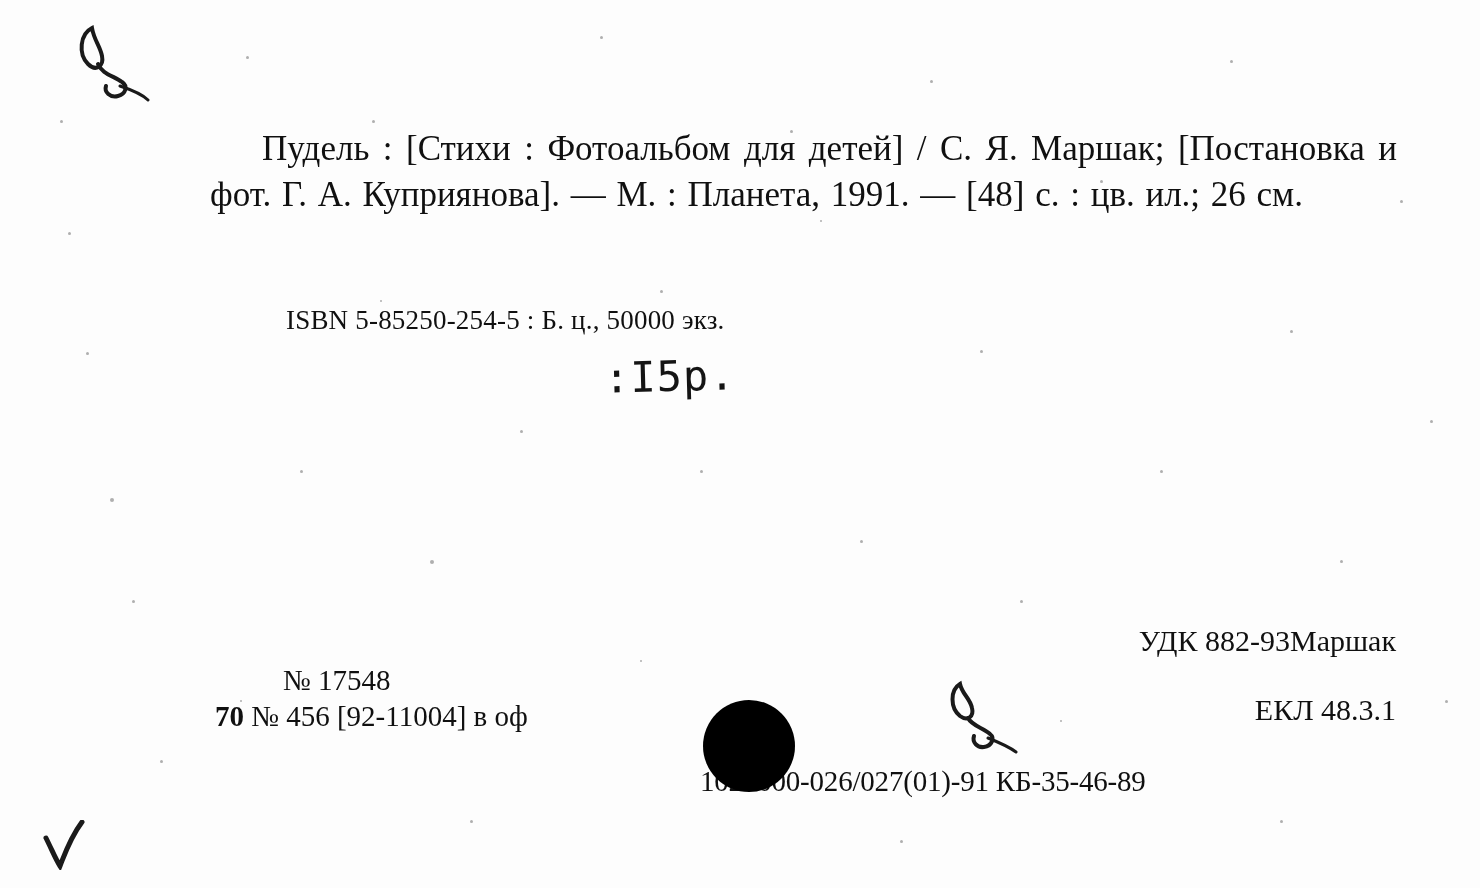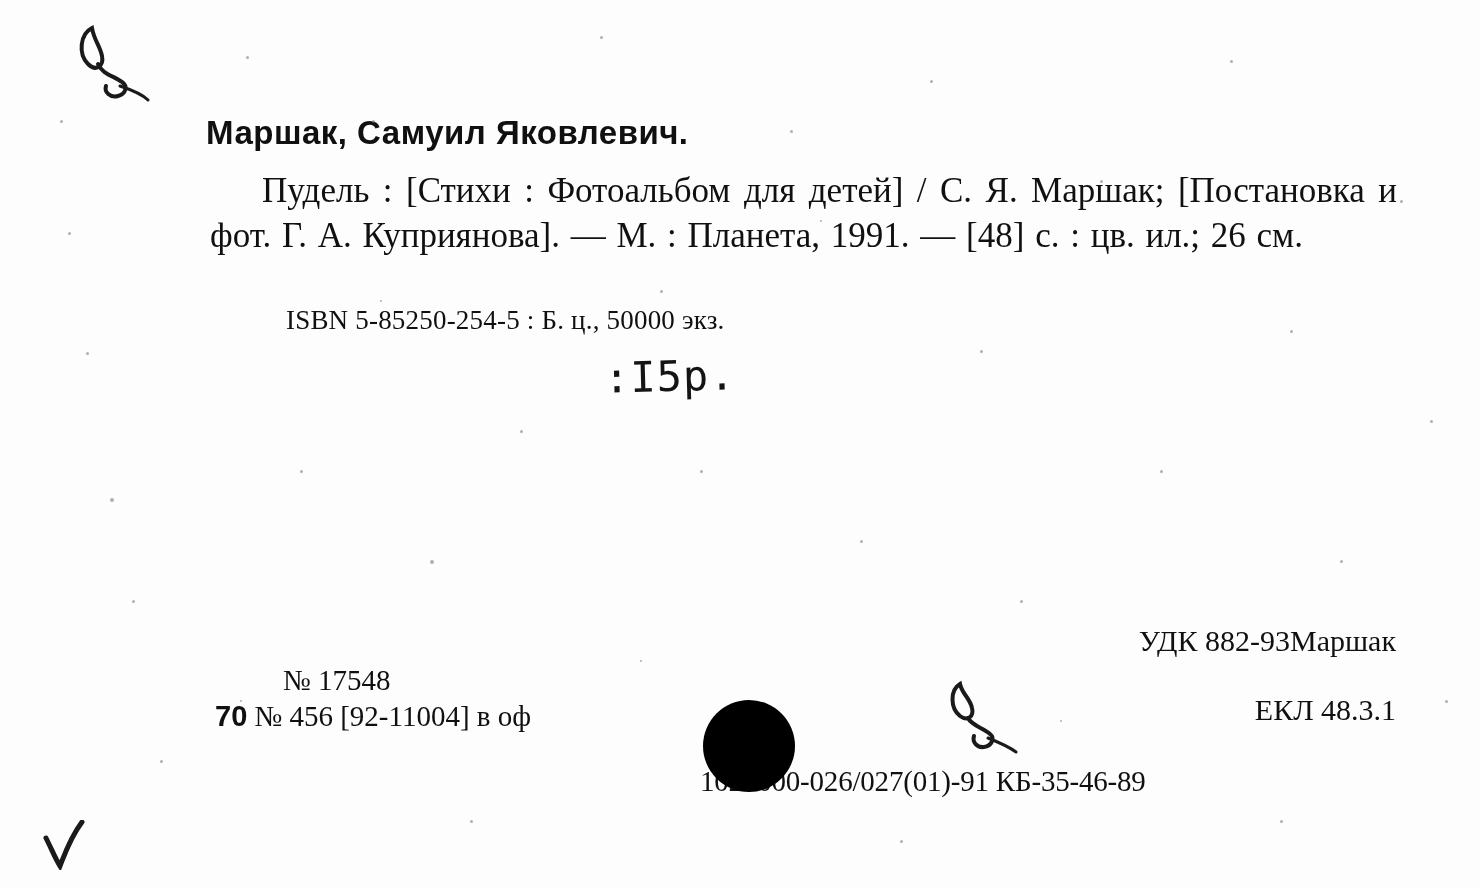--- a/index.html
+++ b/index.html
@@ -117,21 +117,21 @@
     font-size: 29px;
     white-space: nowrap;
   }
   .order-line {
     position: absolute;
     left: 215px;
     top: 700px;
     font-size: 29px;
     white-space: nowrap;
   }
-  .order-line b { font-family: Liberation Sans, sans-serif; font-weight: bold; }
+  .order-line b { font-family: Liberation Serif, serif; font-weight: bold; }
   .npo-line {
     position: absolute;
     left: 277px;
     top: 736px;
     font-size: 29px;
     white-space: nowrap;
   }
   .code-line {
     position: absolute;
     left: 700px;
@@ -158,21 +158,20 @@
 
   <div class="scribble-tl">
     <svg viewBox="0 0 110 90" width="110" height="90" aria-hidden="true">
       <path d="M52 8 C40 14 38 34 48 44 C56 52 64 46 62 36 C60 26 54 20 52 8 Z" fill="none" stroke="#1a1a1a" stroke-width="4"></path>
       <path d="M58 44 C62 54 74 56 82 62 C88 66 86 74 78 76 C70 78 64 72 66 66" fill="none" stroke="#1a1a1a" stroke-width="4" stroke-linecap="round"></path>
       <path d="M80 66 C92 70 102 74 108 80" fill="none" stroke="#1a1a1a" stroke-width="3" stroke-linecap="round"></path>
     </svg>
   </div>
 
   <div class="bib">
-    <div class="bib-heading">Маршак, Самуил Яковлевич.</div>
     <div class="bib-body"><span class="indent"></span><span>Пудель : [Стихи : Фотоальбом для детей] / С. Я. Маршак; [Постановка и фот. Г. А. Куприянова]. — М. : Планета, 1991. — [48] с. : цв. ил.; 26 см.</span></div>
   </div>
 
   <div class="isbn-line">ISBN 5-85250-254-5 : Б. ц., 50000 экз.</div>
 
   <div class="price-hand">:I5р.</div>
 
   <div class="udk">УДК 882-93Маршак</div>
   <div class="ekl">ЕКЛ 48.3.1</div>
 

